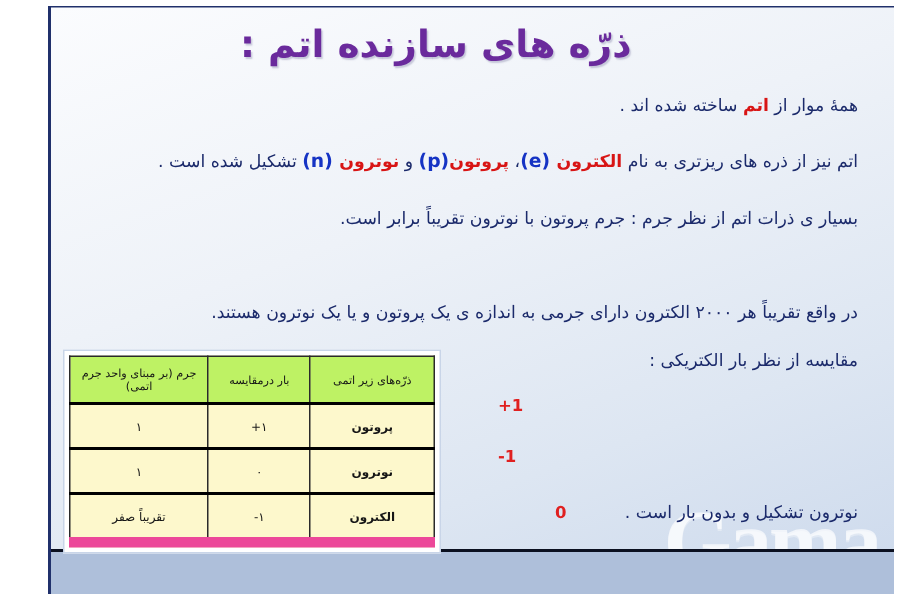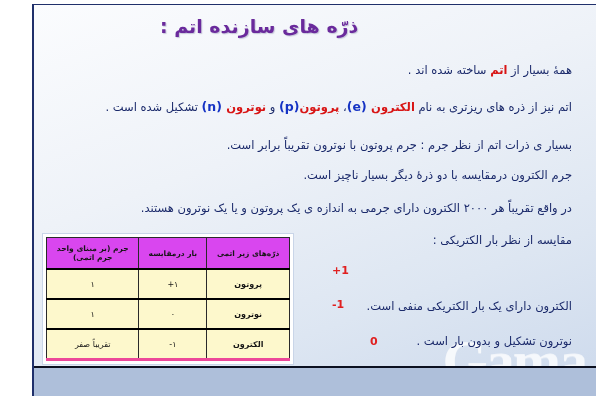--- a/index.html
+++ b/index.html
@@ -61,21 +61,21 @@
   }
 
   
   #title{
     position:absolute;
     right:16px;top:10px;
     width:420px;
     text-align:left;
     direction:rtl;
     font-family:"DejaVu Sans","Liberation Sans",sans-serif;
-    font-size:19px;font-weight:bold;
+    font-size:25px;font-weight:bold;
     color:#6a2a9c;
     text-shadow:1px 1px 1px rgba(160,160,190,.55);
     letter-spacing:.5px;
   }
 
   
   .line{
     position:absolute;
     direction:rtl;
     text-align:right;
@@ -129,33 +129,33 @@
   }
   table#ptable td,table#ptable th{
     border:1px solid #2a2a2a;
     text-align:center;
     vertical-align:middle;
     font-family:"DejaVu Sans","Liberation Sans",sans-serif;
     color:#161616;
     padding:5px 2px;
   }
   table#ptable thead th{
-    background:#d946ef;
+    background:#bef264;
     font-size:7.5px;
-    font-weight:bold;
+    font-weight:normal;
     border-bottom:2px solid #000;
     padding:6px 2px;
   }
   table#ptable tbody td{
     background:#fdf8cc;
     font-size:8px;
     height:18px;
     border-bottom:2px solid #000;
   }
-  table#ptable tbody tr:last-child td{border-bottom:3px solid #ec4899;}
+  table#ptable tbody tr:last-child td{border-bottom:7px solid #ec4899;}
   .cell-name{font-weight:bold;}
   .col-a{width:34%;}
   .col-b{width:28%;}
   .col-c{width:38%;}
 </style>
 </head>
 <body>
 
 <div id="slide">
 
@@ -164,35 +164,33 @@
     <div id="watermark">
       <span>Gama</span>
     </div>
 
     <div id="bandline"></div>
     <div id="bottomband"></div>
 
     <div id="title">ذرّه های سازنده اتم :</div>
 
     <div class="line" id="l1">
-      <span>همهٔ بسیار از </span><span class="red">اتم</span><span> ساخته شده اند .</span>
+      <span>همهٔ موار از </span><span class="red">اتم</span><span> ساخته شده اند .</span>
     </div>
 
     <div class="line" id="l2">
       <span>اتم نیز از ذره های ریزتری به نام </span><span class="red">الکترون</span><span class="blue"> (e)</span><span>، </span><span class="red">پروتون</span><span class="blue">(p)</span><span> و </span><span class="red">نوترون</span><span class="blue"> (n)</span><span> تشکیل شده است .</span>
     </div>
 
     <div class="line" id="l3">بسیار ی ذرات اتم از نظر جرم :        جرم پروتون با نوترون تقریباً برابر است.</div>
-    <div class="line" id="l4">جرم الکترون درمقایسه با دو ذرهٔ دیگر بسیار ناچیز است.</div>
     <div class="line" id="l5">در واقع تقریباً هر ۲۰۰۰ الکترون دارای جرمی به اندازه ی یک پروتون و یا یک نوترون هستند.</div>
     <div class="line" id="l6">مقایسه از نظر بار الکتریکی :</div>
 
     <div class="chargetag" id="tag1">+1</div>
 
-    <div class="line" id="l8">الکترون دارای یک بار الکتریکی منفی است.</div>
     <div class="chargetag" id="tag2">-1</div>
 
     <div class="line" id="l9">نوترون تشکیل و بدون بار است .</div>
     <div class="chargetag" id="tag3">0</div>
 
     <div id="ptable-wrap">
       <table id="ptable">
         <thead>
           <tr>
             <th class="col-a">ذرّه‌های زیر اتمی</th>

